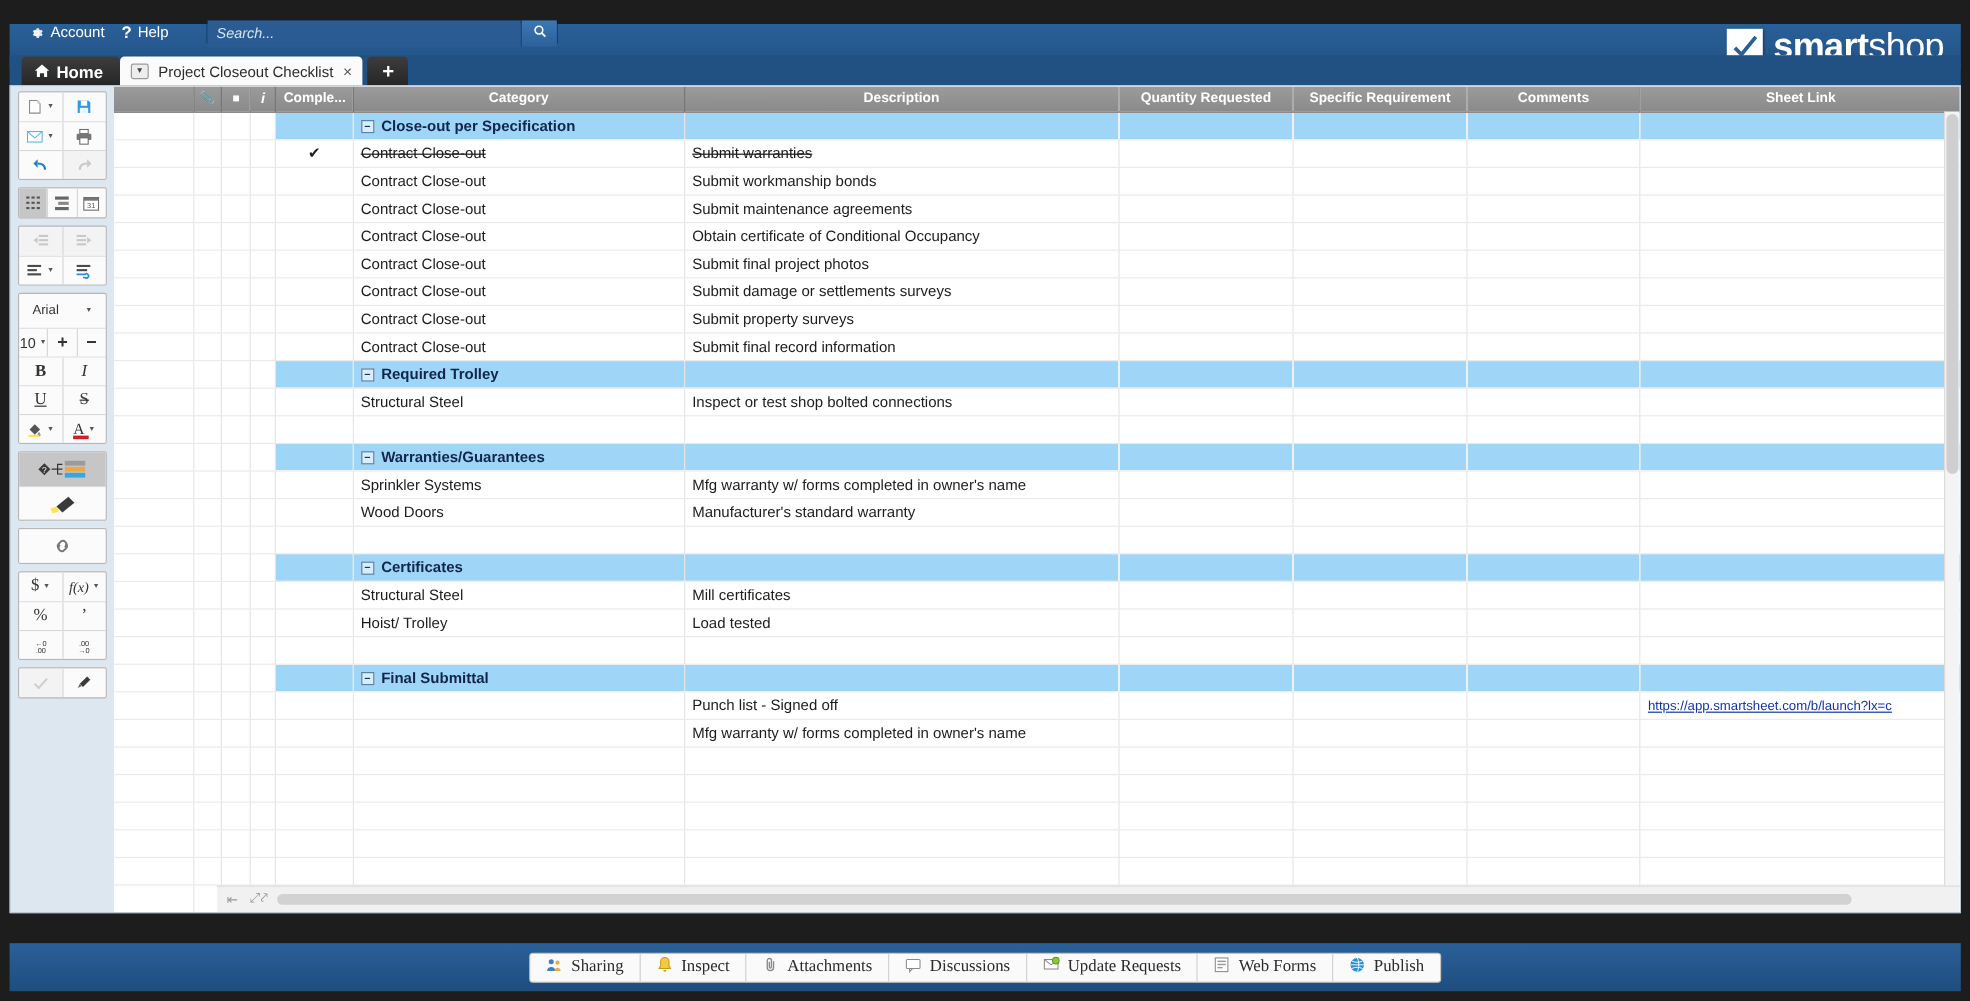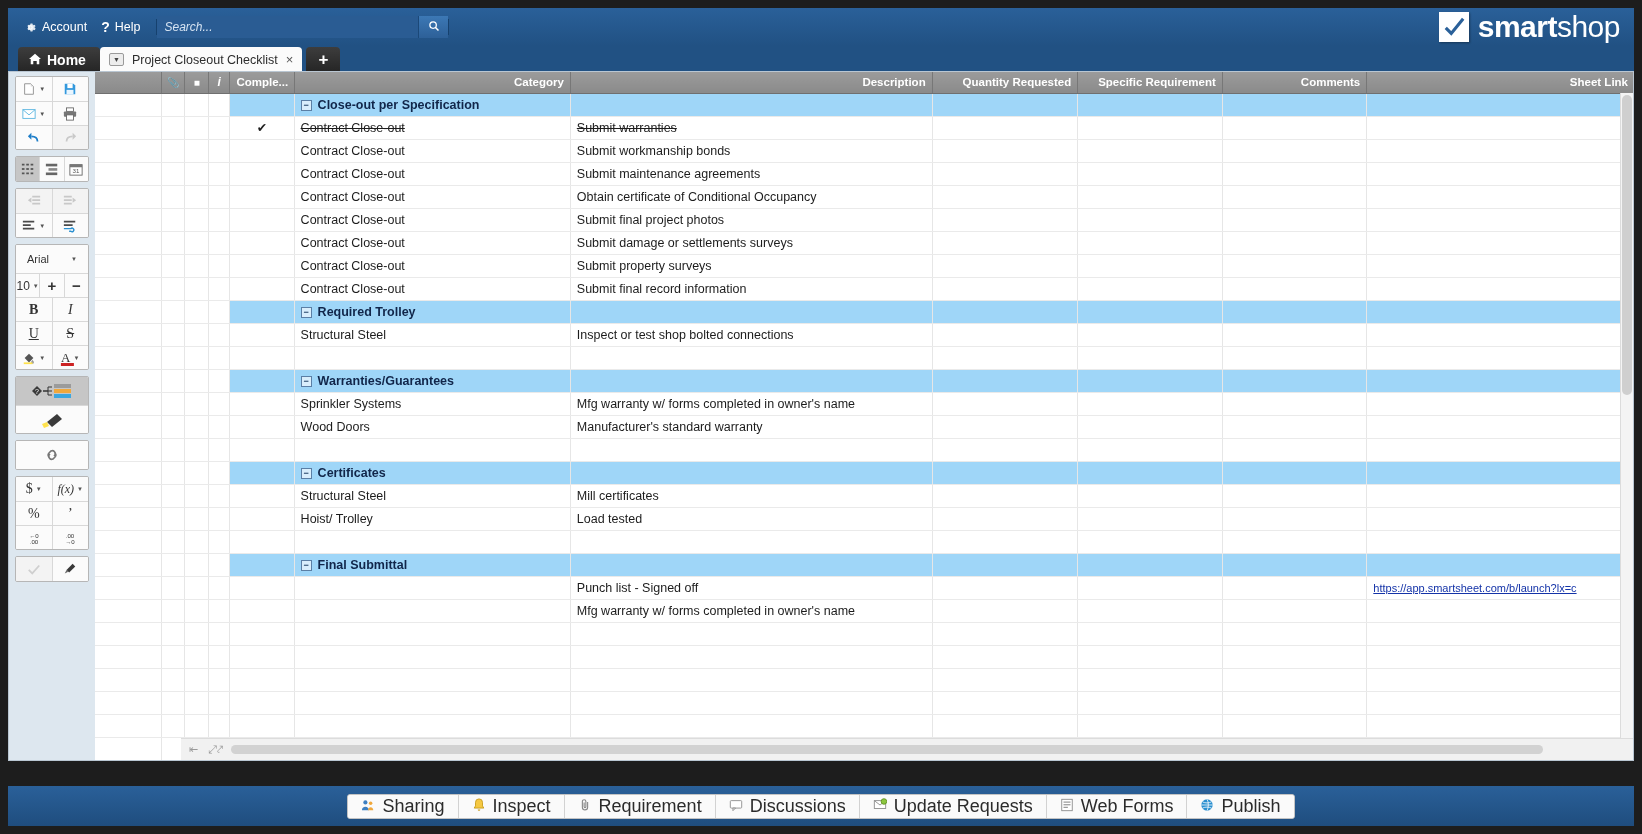--- a/index.html
+++ b/index.html
@@ -12,41 +12,41 @@
   }
   #app {
     position: relative;
     width: 1642px; height: 834px;
     background: #1d1d1d;
     overflow: hidden;
   }
 
   
   .topbar {
-    position: absolute; left: 8px; top: 8px;
+    position: absolute; left: 8px; top: 20px;
     width: 1626px; height: 38px;
     background: linear-gradient(to bottom, #2a6099 0%, #215183 100%);
-    display: flex; align-items: center;
+    display: flex; align-items: flex-start;
   }
   .tb-item {
     display: flex; align-items: center; gap: 5px;
     color: #ffffff; font-size: 12.5px;
     margin-left: 14px; white-space: nowrap;
     cursor: pointer;
   }
   .tb-item:first-child { margin-left: 16px; }
   .gear {
     width: 13px; height: 13px; display: inline-block;
     position: relative;
   }
   .gear svg { display:block; }
   .qmark { font-size: 14px; font-weight: bold; line-height: 1; }
 
   .searchwrap {
-    margin-left: 16px;
+    margin-left: 32px;
     display: flex; align-items: center;
     height: 16px; width: 293px;
     border: 1px solid #16416e;
     background: #27588e;
   }
   .searchwrap input {
     flex: 1; height: 22px;
     border: none; outline: none;
     background: #2a5c93;
     color: #cfe0f0; font-size: 12px; font-style: italic;
@@ -157,21 +157,21 @@
   .gridwrap {
     position: absolute; left: 86px; top: 0; right: 0; bottom: 0;
     background: #fff;
     overflow: hidden;
   }
   table.grid { border-collapse: collapse; width: 1540px; table-layout: fixed; }
   table.grid th {
     height: 21px;
     background: linear-gradient(to bottom,#9b9b9b,#8a8a8a);
     color: #fff; font-size: 11.5px; font-weight: bold;
-    text-align: right; padding: 0 6px;
+    text-align: center; padding: 0 6px;
     border-right: 1px solid #777;
     border-bottom: 1px solid #6f6f6f;
     white-space: nowrap; overflow: hidden;
   }
   table.grid th.ic { text-align: center; padding: 0; }
   table.grid td {
     height: 23px;
     font-size: 12.5px; color: #1c1c1c;
     padding: 0 6px;
     border-right: 1px solid #e6e6e6;
@@ -229,22 +229,22 @@
     background: linear-gradient(to bottom,#2a6099,#1f4d7e);
     display: flex; align-items: center; justify-content: center;
   }
   .sb-group {
     display: flex; height: 25px;
     background: #f4f4f4; border: 1px solid #c3c3c3; border-radius: 3px;
     overflow: hidden;
   }
   .sb-item {
     display: flex; align-items: center; gap: 7px;
-    padding: 0 13px; font-size: 18px; color: #2b2b2b;
-    cursor: pointer; background: #fafafa;
+    padding: 0 13px; font-size: 14px; color: #2b2b2b;
+    cursor: pointer; background: #fafafa; font-family: Liberation Serif, serif;
   }
   .sb-item + .sb-item { border-left: 1px solid #d2d2d2; }
   .ico { width: 14px; height: 14px; display:block; }
 </style>
 </head>
 <body>
 
 <div id="app">
 
   <div class="topbar">
@@ -996,21 +996,21 @@
           <span><svg width="14" height="14" viewBox="0 0 16 16">
               <path d="M8 1a4 4 0 014 4v4l1.5 2.5h-11L4 9V5a4 4 0 014-4z" fill="#f5c842" stroke="#c79a16"></path>
               <path d="M6.5 13a1.5 1.5 0 003 0z" fill="#c79a16"></path>
             </svg></span>
           <span>Inspect</span>
         </div>
         <div class="sb-item">
           <span><svg width="14" height="14" viewBox="0 0 16 16">
               <path d="M11 4.5v6a3 3 0 01-6 0V4a2 2 0 014 0v6a1 1 0 01-2 0V5" fill="none" stroke="#8a8a8a" stroke-width="1.3"></path>
             </svg></span>
-          <span>Requirement</span>
+          <span>Attachments</span>
         </div>
         <div class="sb-item">
           <span><svg width="14" height="14" viewBox="0 0 16 16">
               <rect x="1.5" y="3" width="13" height="8.5" rx="1" fill="#fff" stroke="#8a8a8a"></rect>
               <path d="M4.5 11.5l0 3 3-3z" fill="#fff" stroke="#8a8a8a"></path>
             </svg></span>
           <span>Discussions</span>
         </div>
         <div class="sb-item">
           <span><svg width="14" height="14" viewBox="0 0 16 16">

